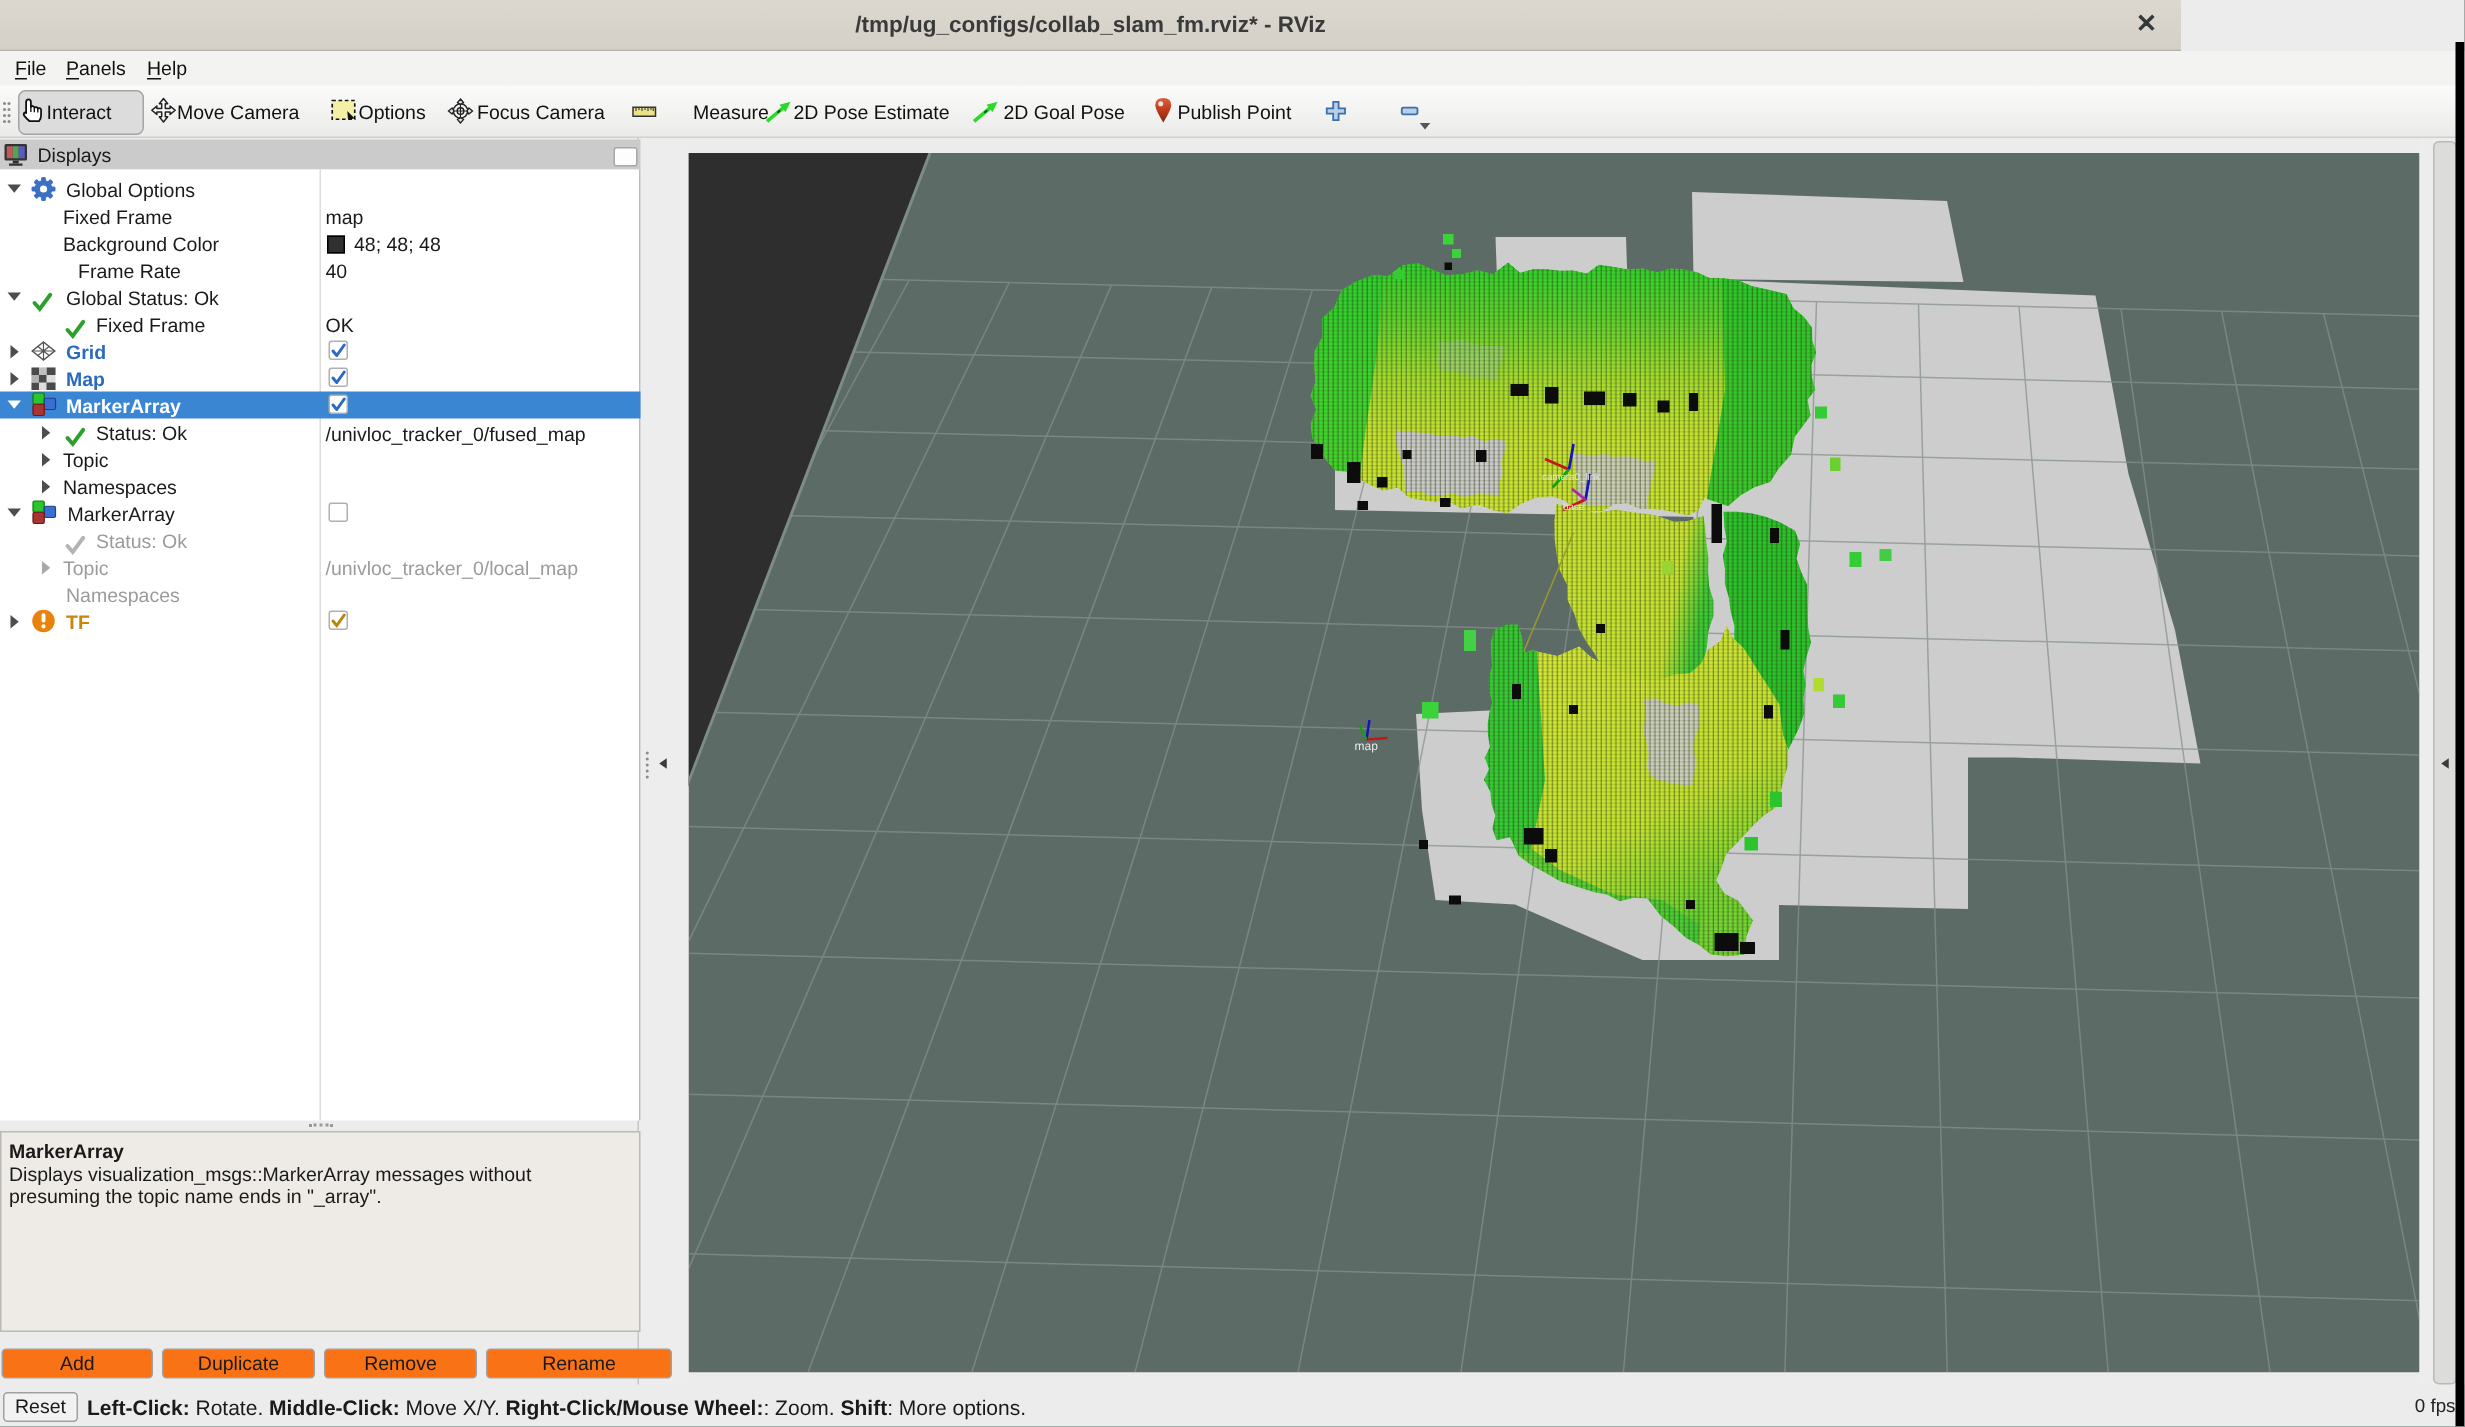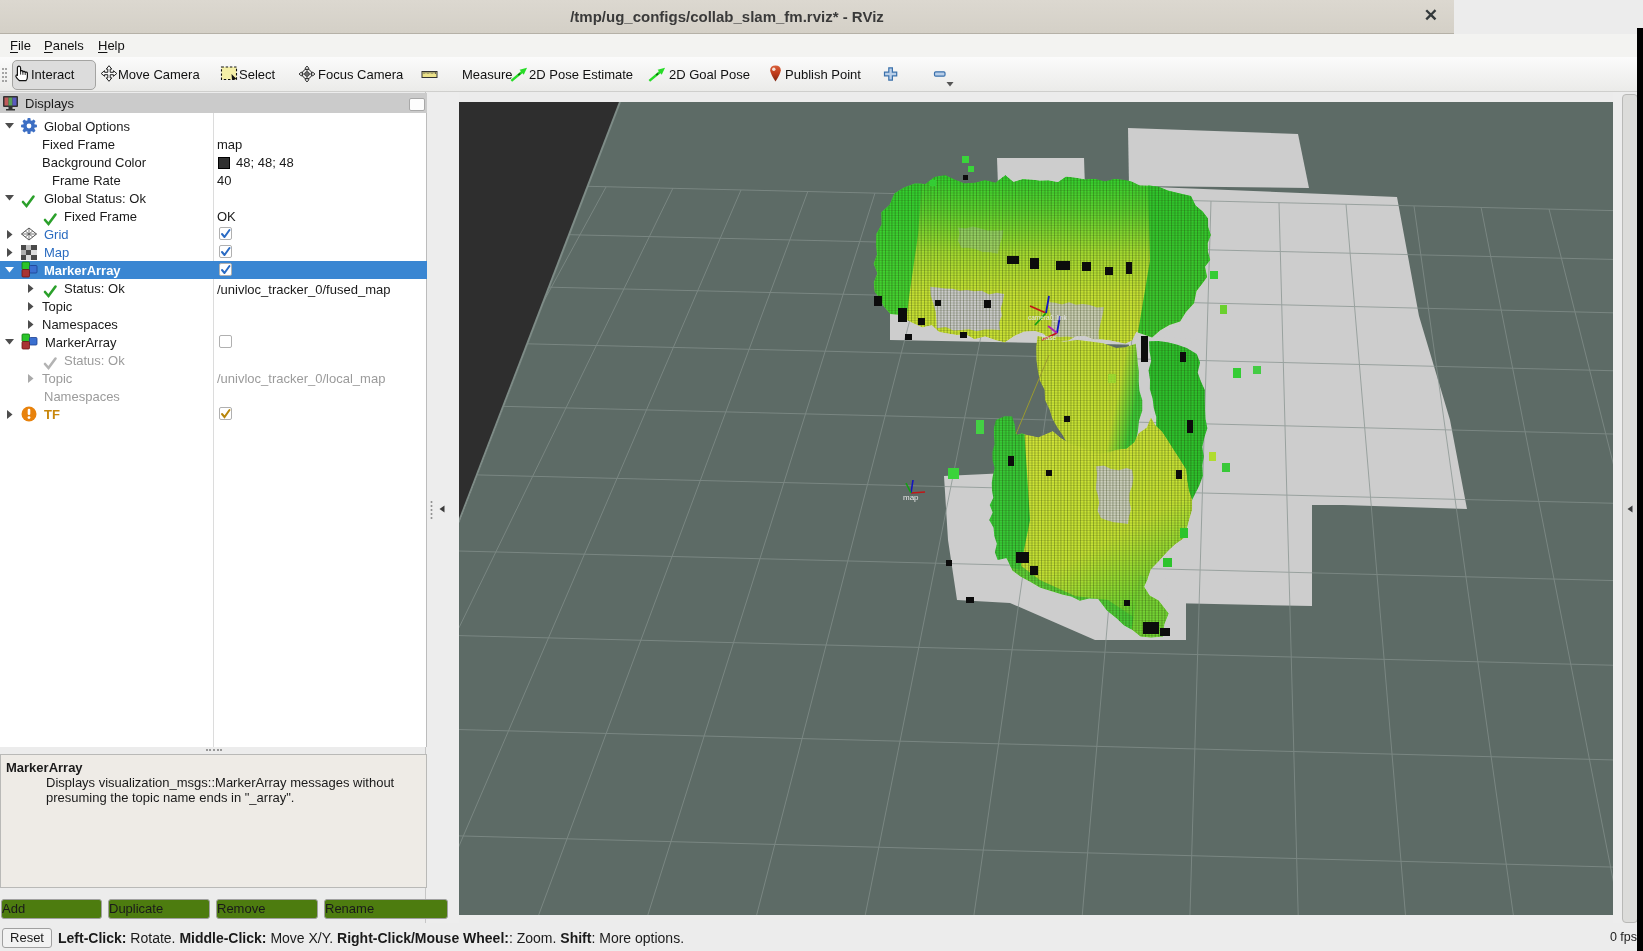--- a/index.html
+++ b/index.html
@@ -22,29 +22,29 @@
   #dockl { left:425px; top:92px; width:34px; height:831px; background:#ededed; border-left:1px solid #c6c6c6;}
   #dockr { left:1613px; top:92px; width:30px; height:831px; background:#ededed; }
   #dockrhandle { left:1622px; top:94px; width:16px; height:829px; background:#dcdcda; border:1px solid #b9b9b7; border-radius:4px; }
   #blackedge { left:1637px; top:28px; width:6px; height:923px; background:#000; }
   #panelhdr { left:0; top:93px; width:427px; height:20px; background:#cbcbcb; }
   #panelhdr .t { left:25px; top:3px; }
   #floatbtn { left:409px; top:98px; width:16px; height:13px; background:#fdfdfd; border:1px solid #a8a8a8; border-radius:2px; }
   #tree { left:0; top:113px; width:427px; height:634px; background:#fff; border-right:1px solid #bcbcbc; }
   #coldiv { left:213px; top:113px; width:1px; height:634px; background:#dcdcdc; }
   .gray { color:#9b9b9b; }
-  .bluebold { color:#2a6bc0; font-weight:normal; }
+  .bluebold { color:#2a6bc0; font-weight:bold; }
   .selrow { background:#3a86d2; }
   .cb { width:13px; height:13px; background:#fff; border:1px solid #b0b0b0; border-radius:2px; top:2px; left:219px; }
   
   #descbox { left:0; top:754px; width:427px; height:134px; background:#eeebe6; border:1px solid #b9b9b7; padding:5px 5px; }
   #descbox b { font-size:13px; }
-  #descbox .d { font-size:13px; line-height:15px;margin-left:40px; }
-  
-  .bbtn { top:899px; height:20px; background:#4d7c0f; border:1px solid #a0a0a0; border-radius:3px; line-height:18px; font-size:13px; }
+  #descbox .d { font-size:13px; line-height:15px; }
+  
+  .bbtn { top:899px; height:20px; background:#f97316; border:1px solid #a0a0a0; border-radius:3px; text-align:center; line-height:18px; font-size:13px; }
   
   #resetbtn { left:2px; top:928px; width:50px; height:20px; background:#f2f2f2; border:1px solid #a0a0a0; border-radius:3px; text-align:center; line-height:18px; }
   #statustext { left:58px; top:930px; font-size:14px;text-align:center; }
   #fps { left:1565px; top:930px; width:72px; text-align:right; font-size:12.5px; color:#222; }
   #viewport { left:459px; top:102px; width:1154px; height:813px; }
 </style>
 </head>
 <body>
 <div id="titlebar" class="abs">
     <div id="title" class="abs">/tmp/ug_configs/collab_slam_fm.rviz* - RViz</div>
@@ -154,21 +154,21 @@
     <circle cx="3.8" cy="4.2" r="1.7" fill="#f3e2da"></circle>
   </g>
 
   <path d="M884.5,15.2 h4.3 v-4.3 h3.6 v4.3 h4.3 v3.6 h-4.3 v4.3 h-3.6 v-4.3 h-4.3 z" fill="#b9cfe9" stroke="#3a70ab" stroke-width="1.2"></path>
 
   <rect x="934.5" y="14.8" width="10.5" height="4.4" rx="1.2" fill="#b9cfe9" stroke="#3a70ab" stroke-width="1.2"></rect>
   <path d="M946.5,25 h7 l-3.5,4.4 z" fill="#555"></path>
 </svg>
 <div class="abs tbtext" style="left:31px">Interact</div>
 <div class="abs tbtext" style="left:118px">Move Camera</div>
-<div class="abs tbtext" style="left:239px">Select</div>
+<div class="abs tbtext" style="left:239px">Options</div>
 <div class="abs tbtext" style="left:318px">Focus Camera</div>
 <div class="abs tbtext" style="left:462px">Measure</div>
 <div class="abs tbtext" style="left:529px">2D Pose Estimate</div>
 <div class="abs tbtext" style="left:669px">2D Goal Pose</div>
 <div class="abs tbtext" style="left:785px">Publish Point</div>
 
 <div class="abs selrow" style="left:0;top:261px;width:427px;height:18px"></div>
 
 <div class="abs" style="left:0;top:113px;width:427px;height:634px;z-index:6">
   <svg width="427" height="634" viewBox="0 0 427 634">

